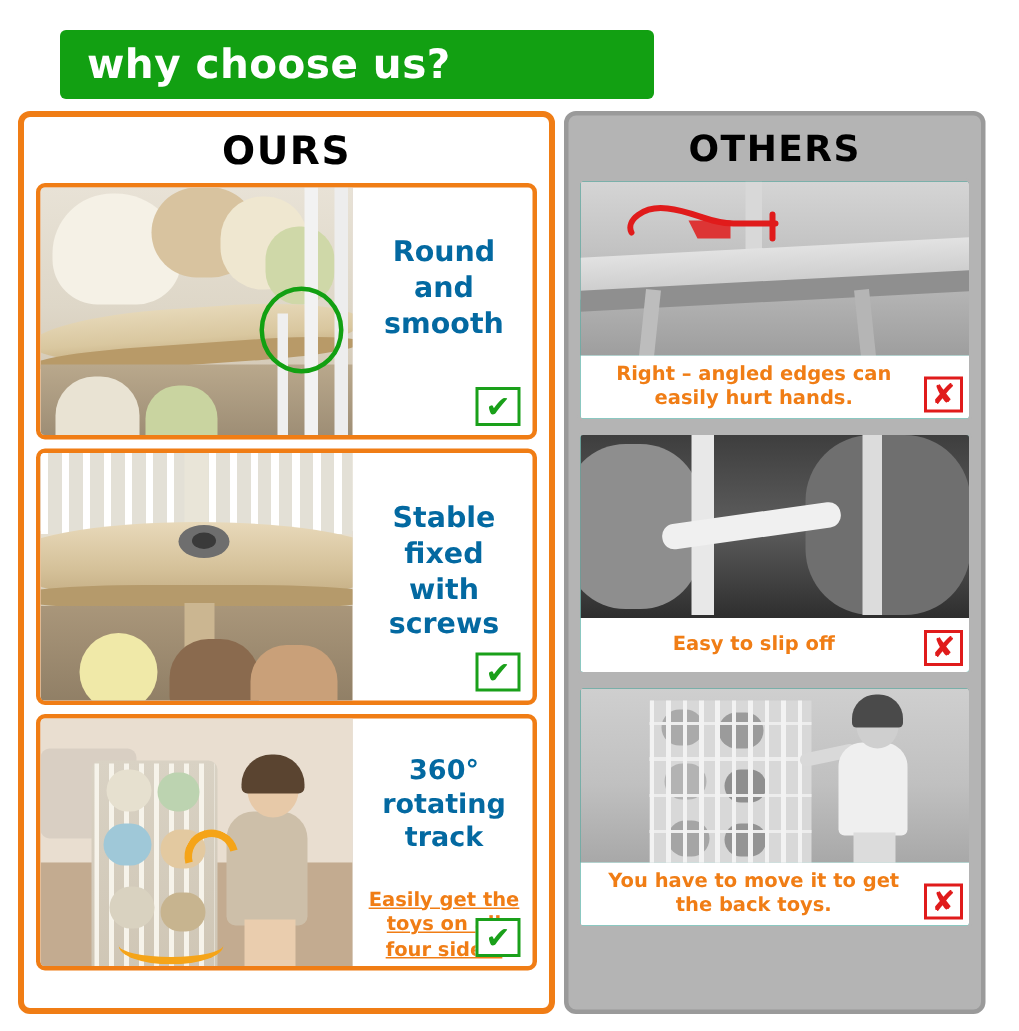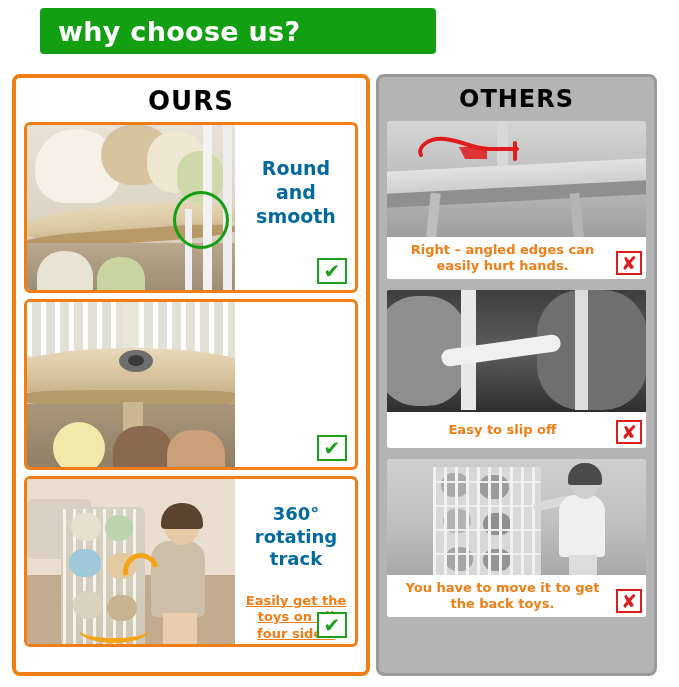--- a/index.html
+++ b/index.html
@@ -12,21 +12,21 @@
   }
   .page {
     position: relative;
     width: 679px; height: 687px;
     background: #ffffff;
   }
 
   
   .banner {
     position: absolute;
-    left: 40px; top: 8px;
+    left: 40px; top: 20px;
     width: 396px; height: 46px;
     background: #12a012;
     border-radius: 4px;
     display: flex;
     align-items: center;
     padding-left: 18px;
   }
   .banner-text {
     color: #ffffff;
     font-size: 27px;
@@ -313,20 +313,21 @@
           <div class="ph p2-shelf-edge"></div>
           <div class="ph p2-lower"></div>
           <div class="ph p2-leg"></div>
           <div class="ph p2-plushA"></div>
           <div class="ph p2-plushB"></div>
           <div class="ph p2-plushC"></div>
           <div class="ph p2-screw"></div>
           <div class="ph p2-screw-in"></div>
         </div>
         <div class="ours-text">
+          <div class="ours-head">Stable fixed with screws</div>
           <div class="check-mark">✔</div>
         </div>
       </div>
 
       <div class="ours-row">
         <div class="ours-photo">
           <div class="ph p3-bg"></div>
           <div class="ph p3-wall"></div>
           <div class="ph p3-floor"></div>
           <div class="ph p3-bed"></div>

